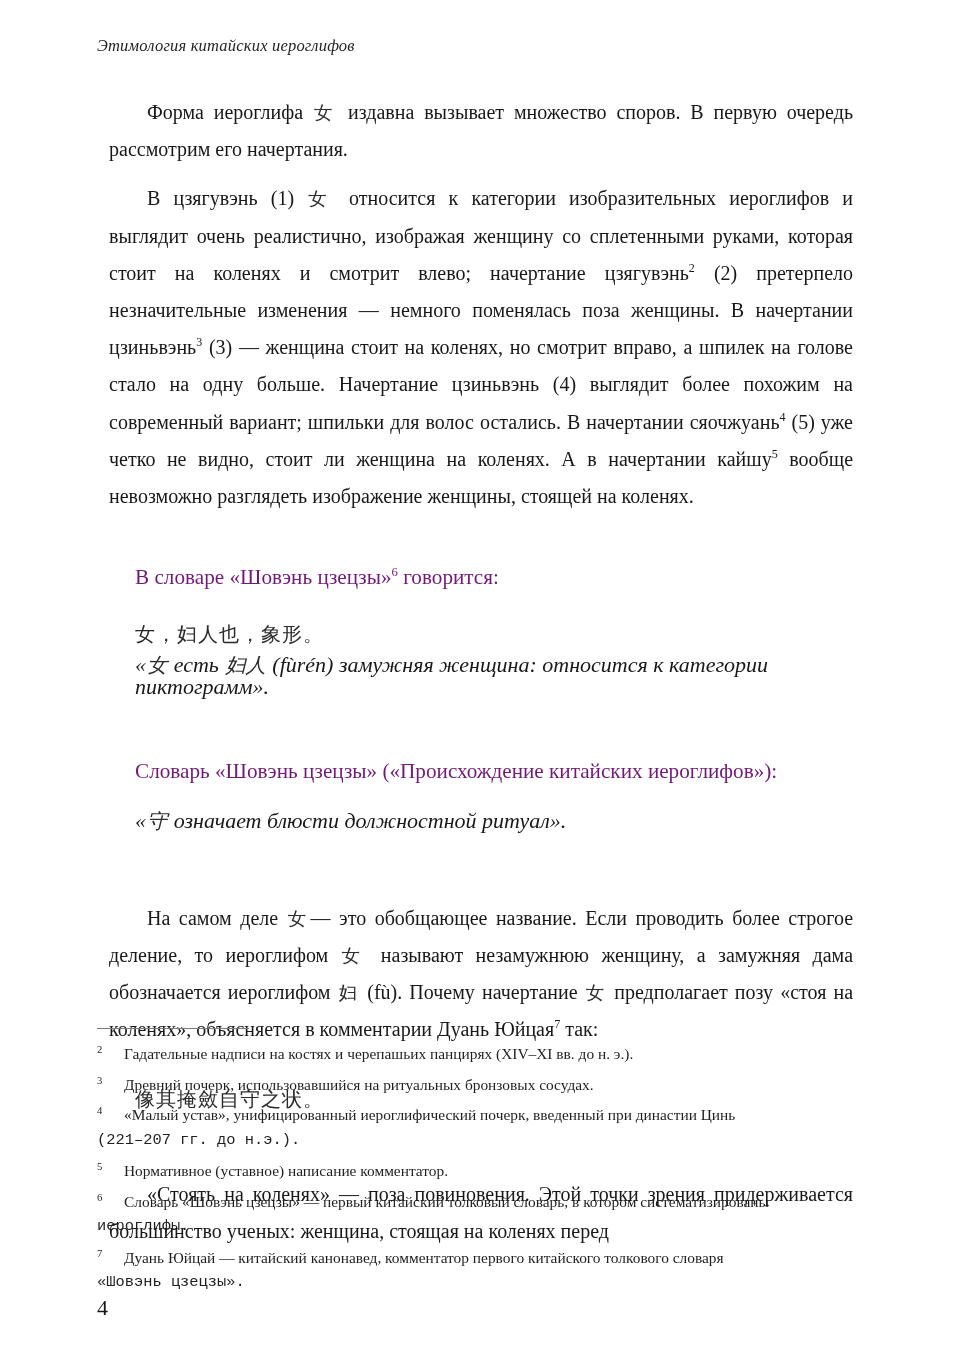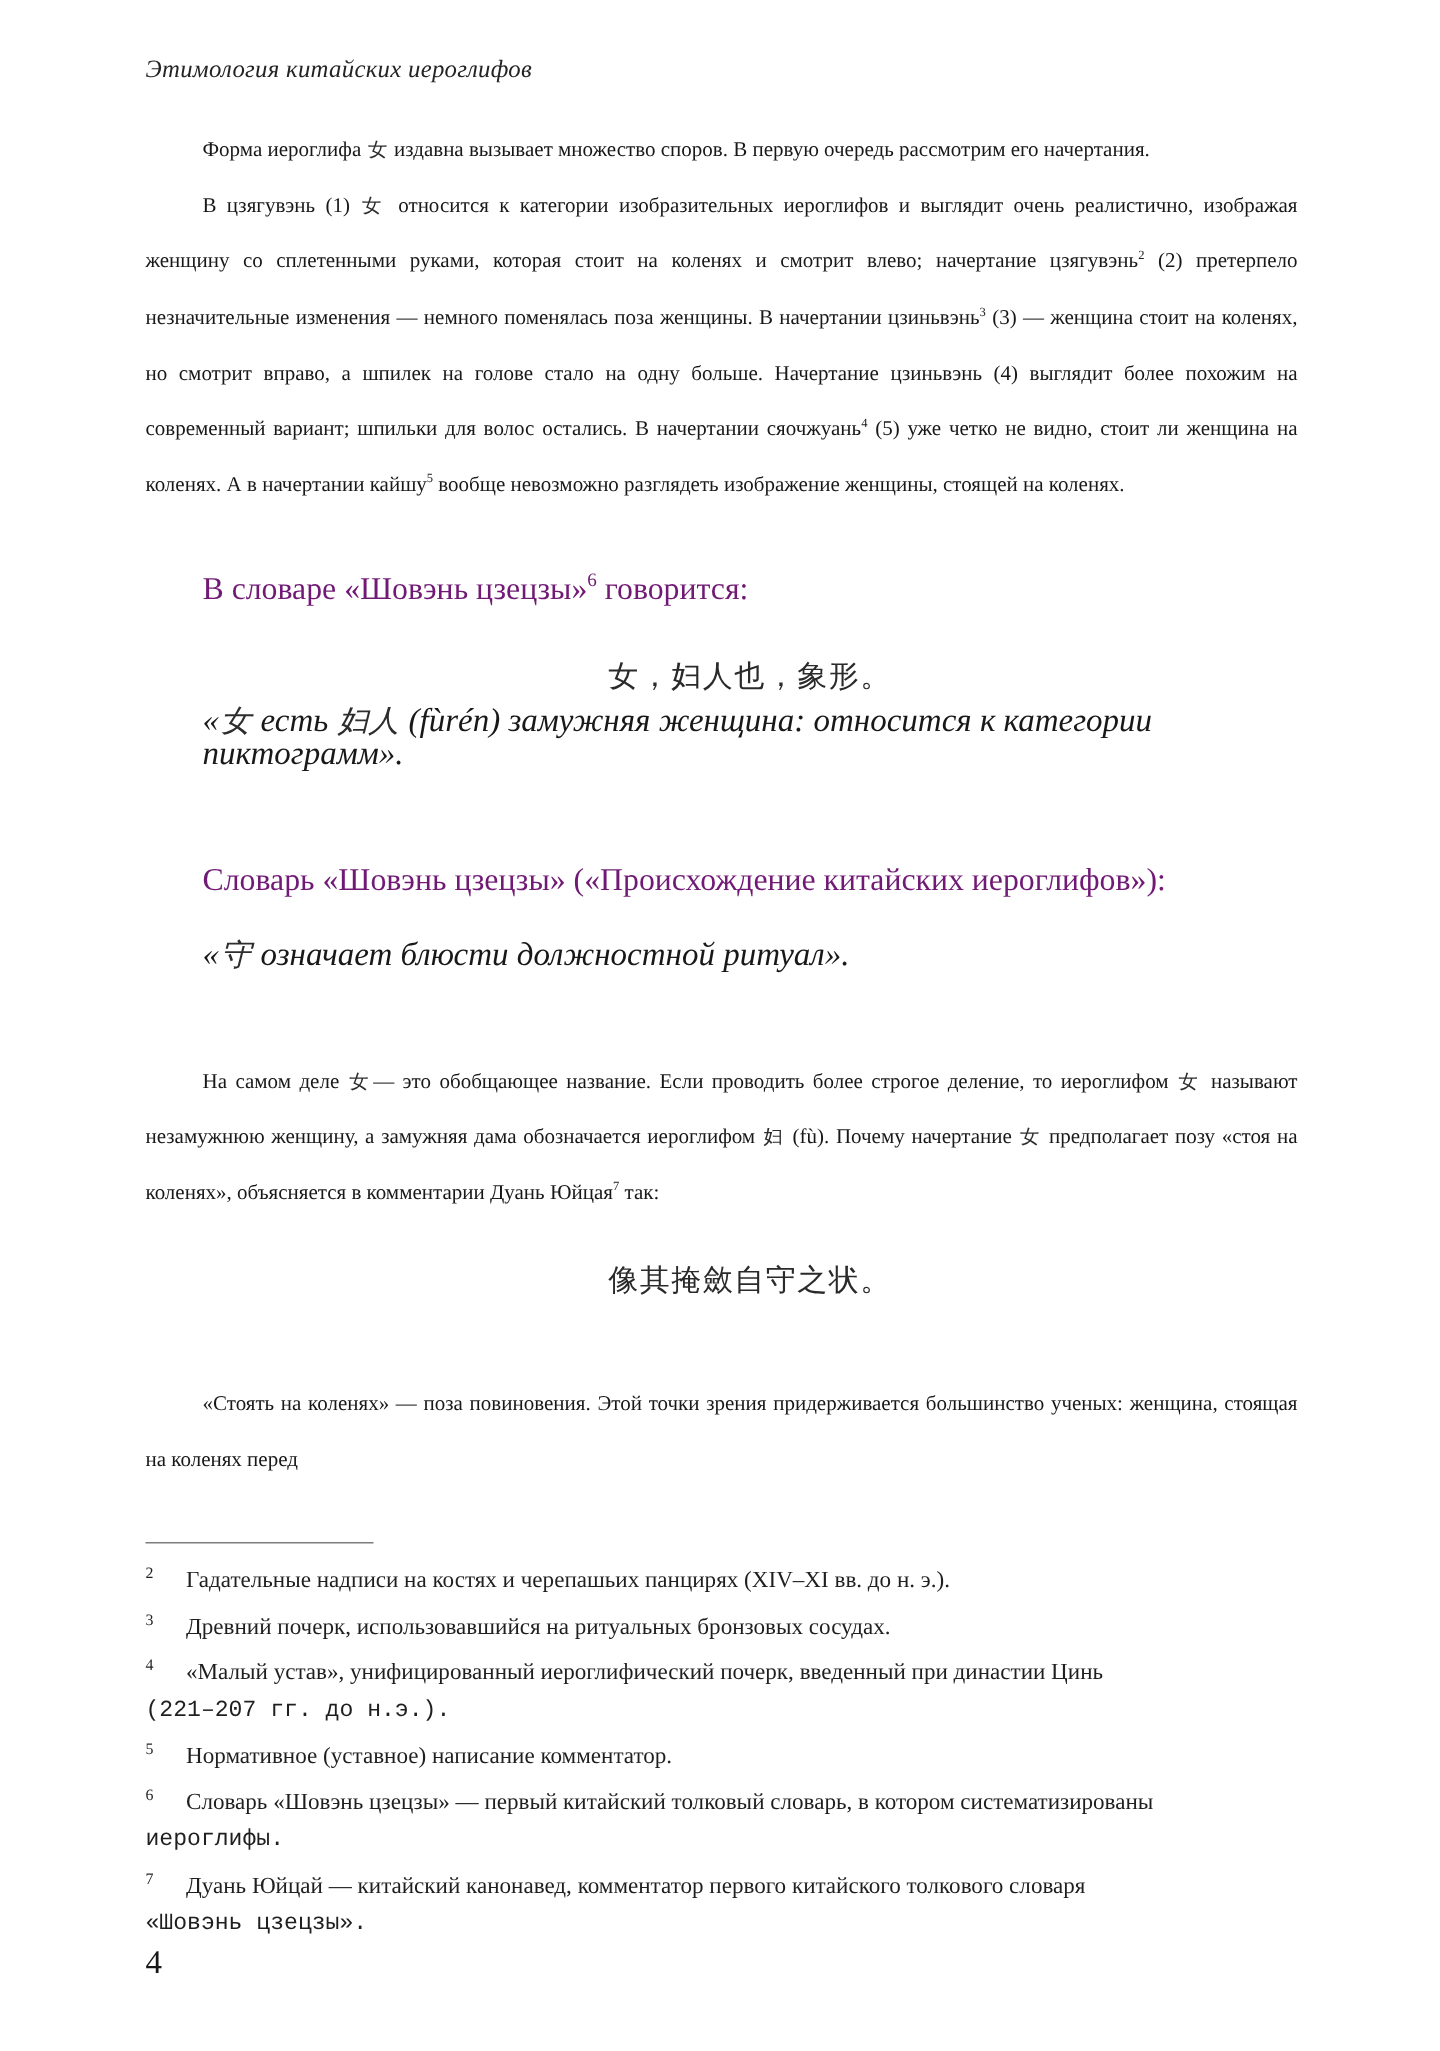--- a/index.html
+++ b/index.html
@@ -32,24 +32,24 @@
 
   
   .column {
     position: absolute;
     left: 97px;
     top: 82px;
     width: 768px;
   }
 
   p.body {
-    margin: 0;
+    margin: 12px;
     text-align: justify;
     text-justify: inter-word;
-    font-size: 14px;
+    font-size: 20px;
     line-height: 37.2px;
     text-indent: 38px;
     hyphens: manual;
     color: #181818;
   }
 
   
   .quote-block {
     margin: 0;
     padding-left: 38px;
@@ -60,21 +60,20 @@
     line-height: 37.2px;
     text-align: left;
     color: #701a75;
   }
   .quote-cn {
     margin: 0;
     font-size: 20px;
     line-height: 37.2px;
     color: #2a2a2a;
     letter-spacing: 1px;
-    text-align: center;
   }
   .quote-ru {
     margin: 0;
     font-size: 22px;
     line-height: 21px;
     color: #181818;
     font-style: italic;
   }
 
   

